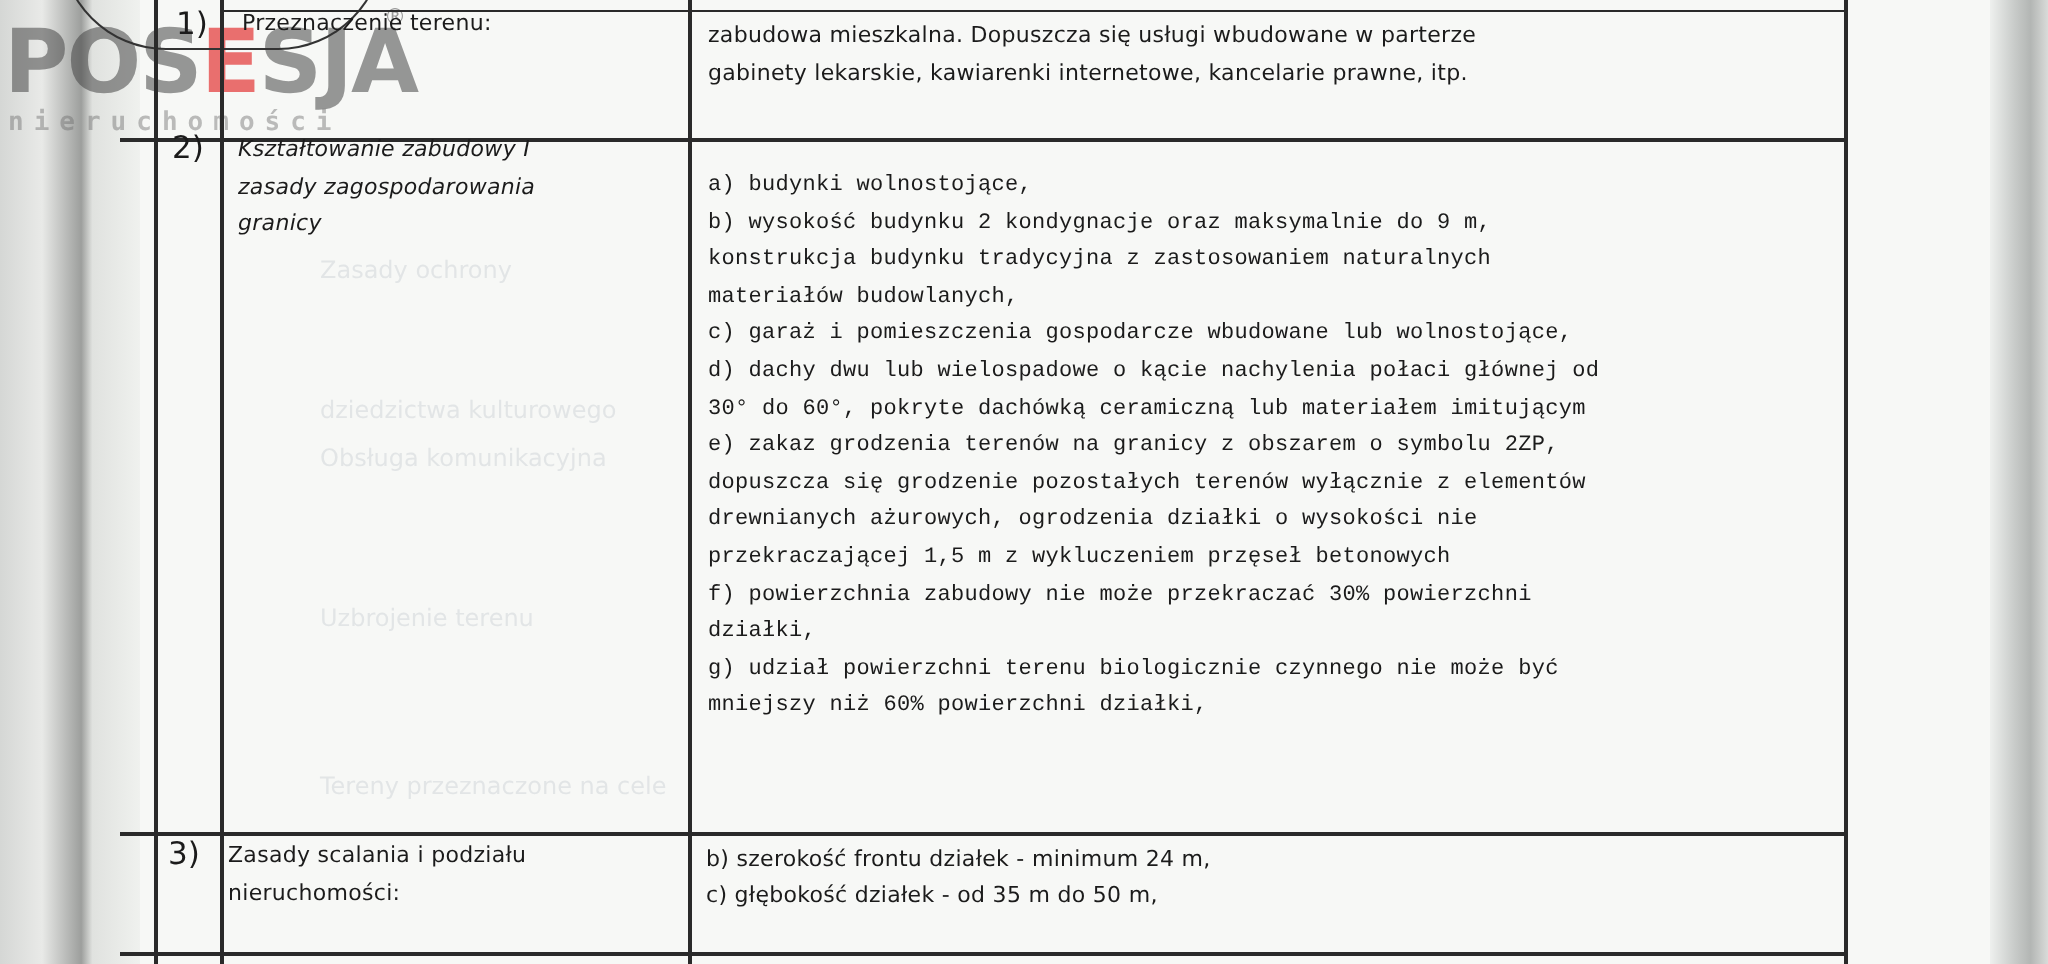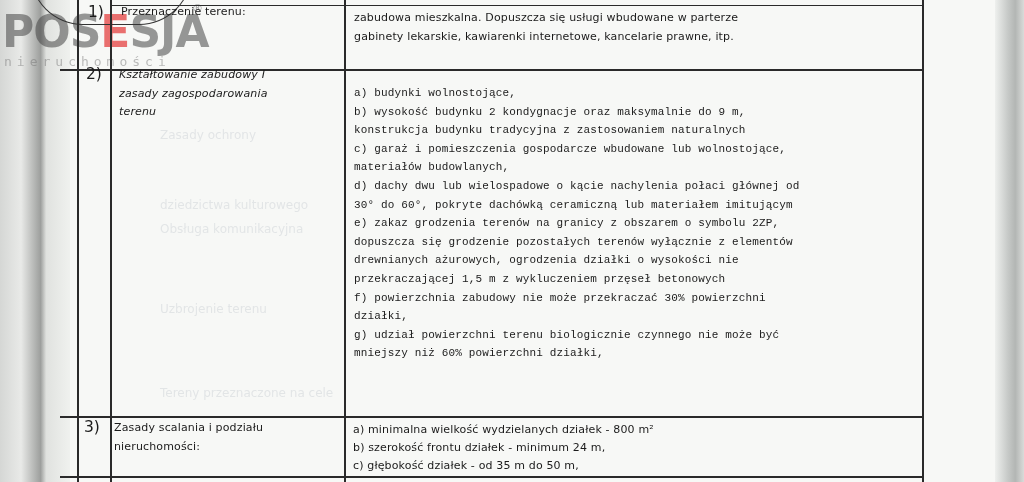--- a/index.html
+++ b/index.html
@@ -27,21 +27,21 @@
   .num { position: absolute; font-size: 15.5px; line-height: 18px; }
   .logo { position: absolute; left: 2px; top: 8px; width: 205px; height: 62px; }
   .logo .word {
     position: absolute; left: 0; top: 2px; font-family: "DejaVu Sans", sans-serif;
     font-weight: bold; font-size: 44px; letter-spacing: -1px; color: rgba(70,70,70,.55);
     line-height: 44px;
   }
   .logo .word .e { color: rgba(226,52,52,.7); }
   .logo .sub {
     position: absolute; left: 2px; top: 46px; font-family: "DejaVu Sans Mono", monospace;
-    font-weight: normal; font-size: 13px; letter-spacing: 5px; color: rgba(110,110,110,.45);
+    font-weight: bold; font-size: 13px; letter-spacing: 5px; color: rgba(110,110,110,.45);
   }
   .logo .reg { position: absolute; left: 190px; top: -6px; font-size: 11px; color: rgba(90,90,90,.6); }
   .stamp-arc {
     position: absolute; left: 30px; top: -28px; width: 160px; height: 52px;
     border: 1.5px solid #333; border-top: none; border-radius: 0 0 90px 90px;
   }
 </style>
 </head>
 <body>
 
@@ -83,45 +83,44 @@
     <div>zabudowa mieszkalna. Dopuszcza się usługi wbudowane w parterze</div>
     <div>gabinety lekarskie, kawiarenki internetowe, kancelarie prawne, itp.</div>
   </div>
 </div>
 
 <div>
   <div class="num" style="left:86px;top:65px;">2)</div>
   <div class="cell-text" style="left:119px;top:66px;font-style:italic;">
     <div>Kształtowanie zabudowy I</div>
     <div>zasady zagospodarowania</div>
-    <div>terenu</div>
+    <div>granicy</div>
   </div>
   <div class="cell-text" style="left:354px;top:84px;line-height:18.6px;font-family:Liberation Mono, monospace;">
     <div>a) budynki wolnostojące,</div>
     <div>b) wysokość budynku 2 kondygnacje oraz maksymalnie do 9 m,</div>
     <div>konstrukcja budynku tradycyjna z zastosowaniem naturalnych</div>
+    <div>materiałów budowlanych,</div>
     <div>c) garaż i pomieszczenia gospodarcze wbudowane lub wolnostojące,</div>
-    <div>materiałów budowlanych,</div>
     <div>d) dachy dwu lub wielospadowe o kącie nachylenia połaci głównej od</div>
     <div>30° do 60°, pokryte dachówką ceramiczną lub materiałem imitującym</div>
     <div>e) zakaz grodzenia terenów na granicy z obszarem o symbolu 2ZP,</div>
     <div>dopuszcza się grodzenie pozostałych terenów wyłącznie z elementów</div>
     <div>drewnianych ażurowych, ogrodzenia działki o wysokości nie</div>
     <div>przekraczającej 1,5 m z wykluczeniem przęseł betonowych</div>
     <div>f) powierzchnia zabudowy nie może przekraczać 30% powierzchni</div>
     <div>działki,</div>
     <div>g) udział powierzchni terenu biologicznie czynnego nie może być</div>
     <div>mniejszy niż 60% powierzchni działki,</div>
   </div>
 </div>
 
 <div>
   <div class="num" style="left:84px;top:418px;">3)</div>
   <div class="cell-text" style="left:114px;top:419px;">
     <div>Zasady scalania i podziału</div>
     <div>nieruchomości:</div>
   </div>
   <div class="cell-text" style="left:353px;top:421px;line-height:18.2px;">
-    <div>a) minimalna wielkość wydzielanych działek - 800 m²</div>
     <div>b) szerokość frontu działek - minimum 24 m,</div>
     <div>c) głębokość działek - od 35 m do 50 m,</div>
   </div>
 </div>
 
 </body></html>

